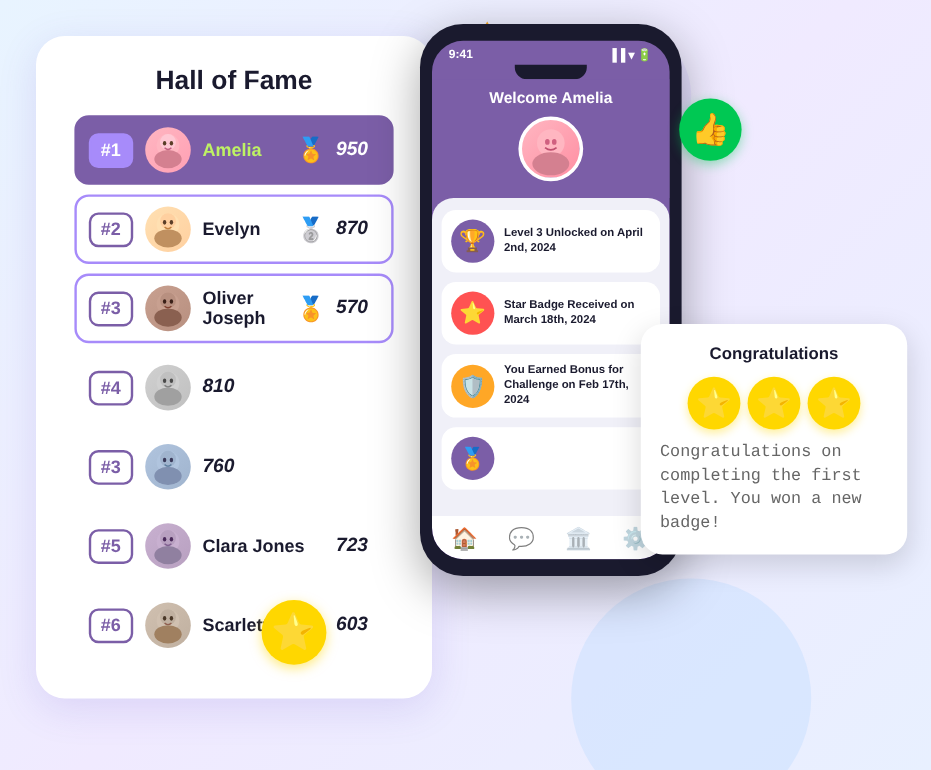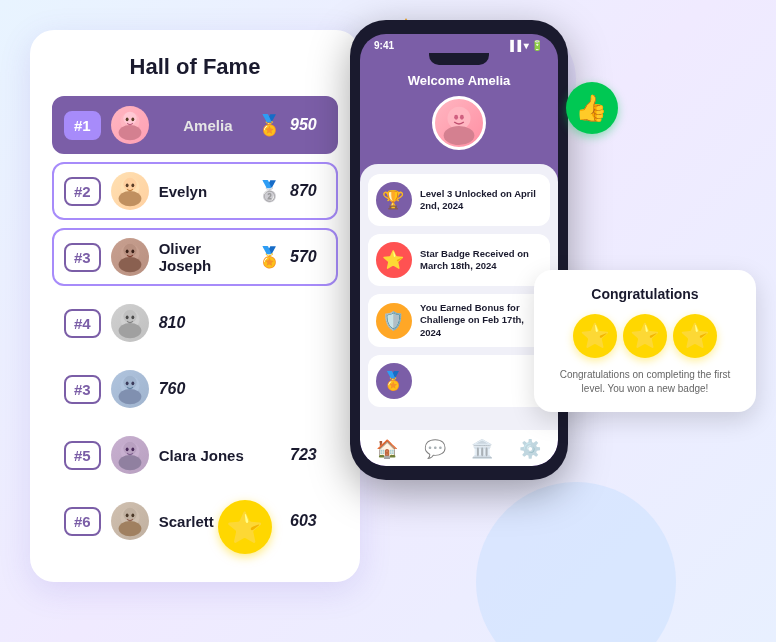--- a/index.html
+++ b/index.html
@@ -64,21 +64,21 @@
     }
 
     
     .hall-of-fame-card {
       position: absolute;
       top: 30px;
       left: 30px;
       width: 330px;
       background: white;
       border-radius: 24px;
-      padding: 24px 22px;
+      padding: 24px 32px;
       box-shadow: 0 8px 32px rgba(100,80,200,0.15);
       z-index: 10;
     }
     .hof-title {
       text-align: center;
       font-size: 22px;
       font-weight: 800;
       color: #1a1a2e;
       margin-bottom: 16px;
     }
@@ -134,21 +134,21 @@
     .avatar-5 { background: linear-gradient(135deg, #b0c4de 0%, #a0b4ce 100%); }
     .avatar-6 { background: linear-gradient(135deg, #c8b0d0 0%, #b8a0c0 100%); }
     .avatar-7 { background: linear-gradient(135deg, #d0c0b0 0%, #c0b0a0 100%); }
 
     .hof-name {
       flex: 1;
       font-size: 15px;
       font-weight: 600;
       color: #1a1a2e;
     }
-    .hof-row.top1 .hof-name { color: #e5e5e5; text-align: center; }
+    .hof-row.top1 .hof-name { color: #bef264; }
     .hof-medal {
       font-size: 20px;
       margin-right: 8px;
     }
     .hof-score {
       font-size: 16px;
       font-weight: 700;
       color: #1a1a2e;
       min-width: 36px;
       text-align: left;
@@ -288,24 +288,24 @@
     }
     .congrats-star {
       width: 44px; height: 44px;
       background: #ffd700;
       border-radius: 50%;
       display: flex; align-items: center; justify-content: center;
       font-size: 24px;
       box-shadow: 0 3px 8px rgba(255,215,0,0.4);
     }
     .congrats-text {
-      font-size: 10px;
+      font-size: 14px;
       color: #666;
-      text-align: center;
       line-height: 1.4;
+      font-family: Liberation Mono, monospace;
     }
 
     
     .face-svg { width: 100%; height: 100%; }
   </style>
 </head>
 <body>
 
 <div class="bg-circle-1"></div>
 <div class="bg-circle-2"></div>

